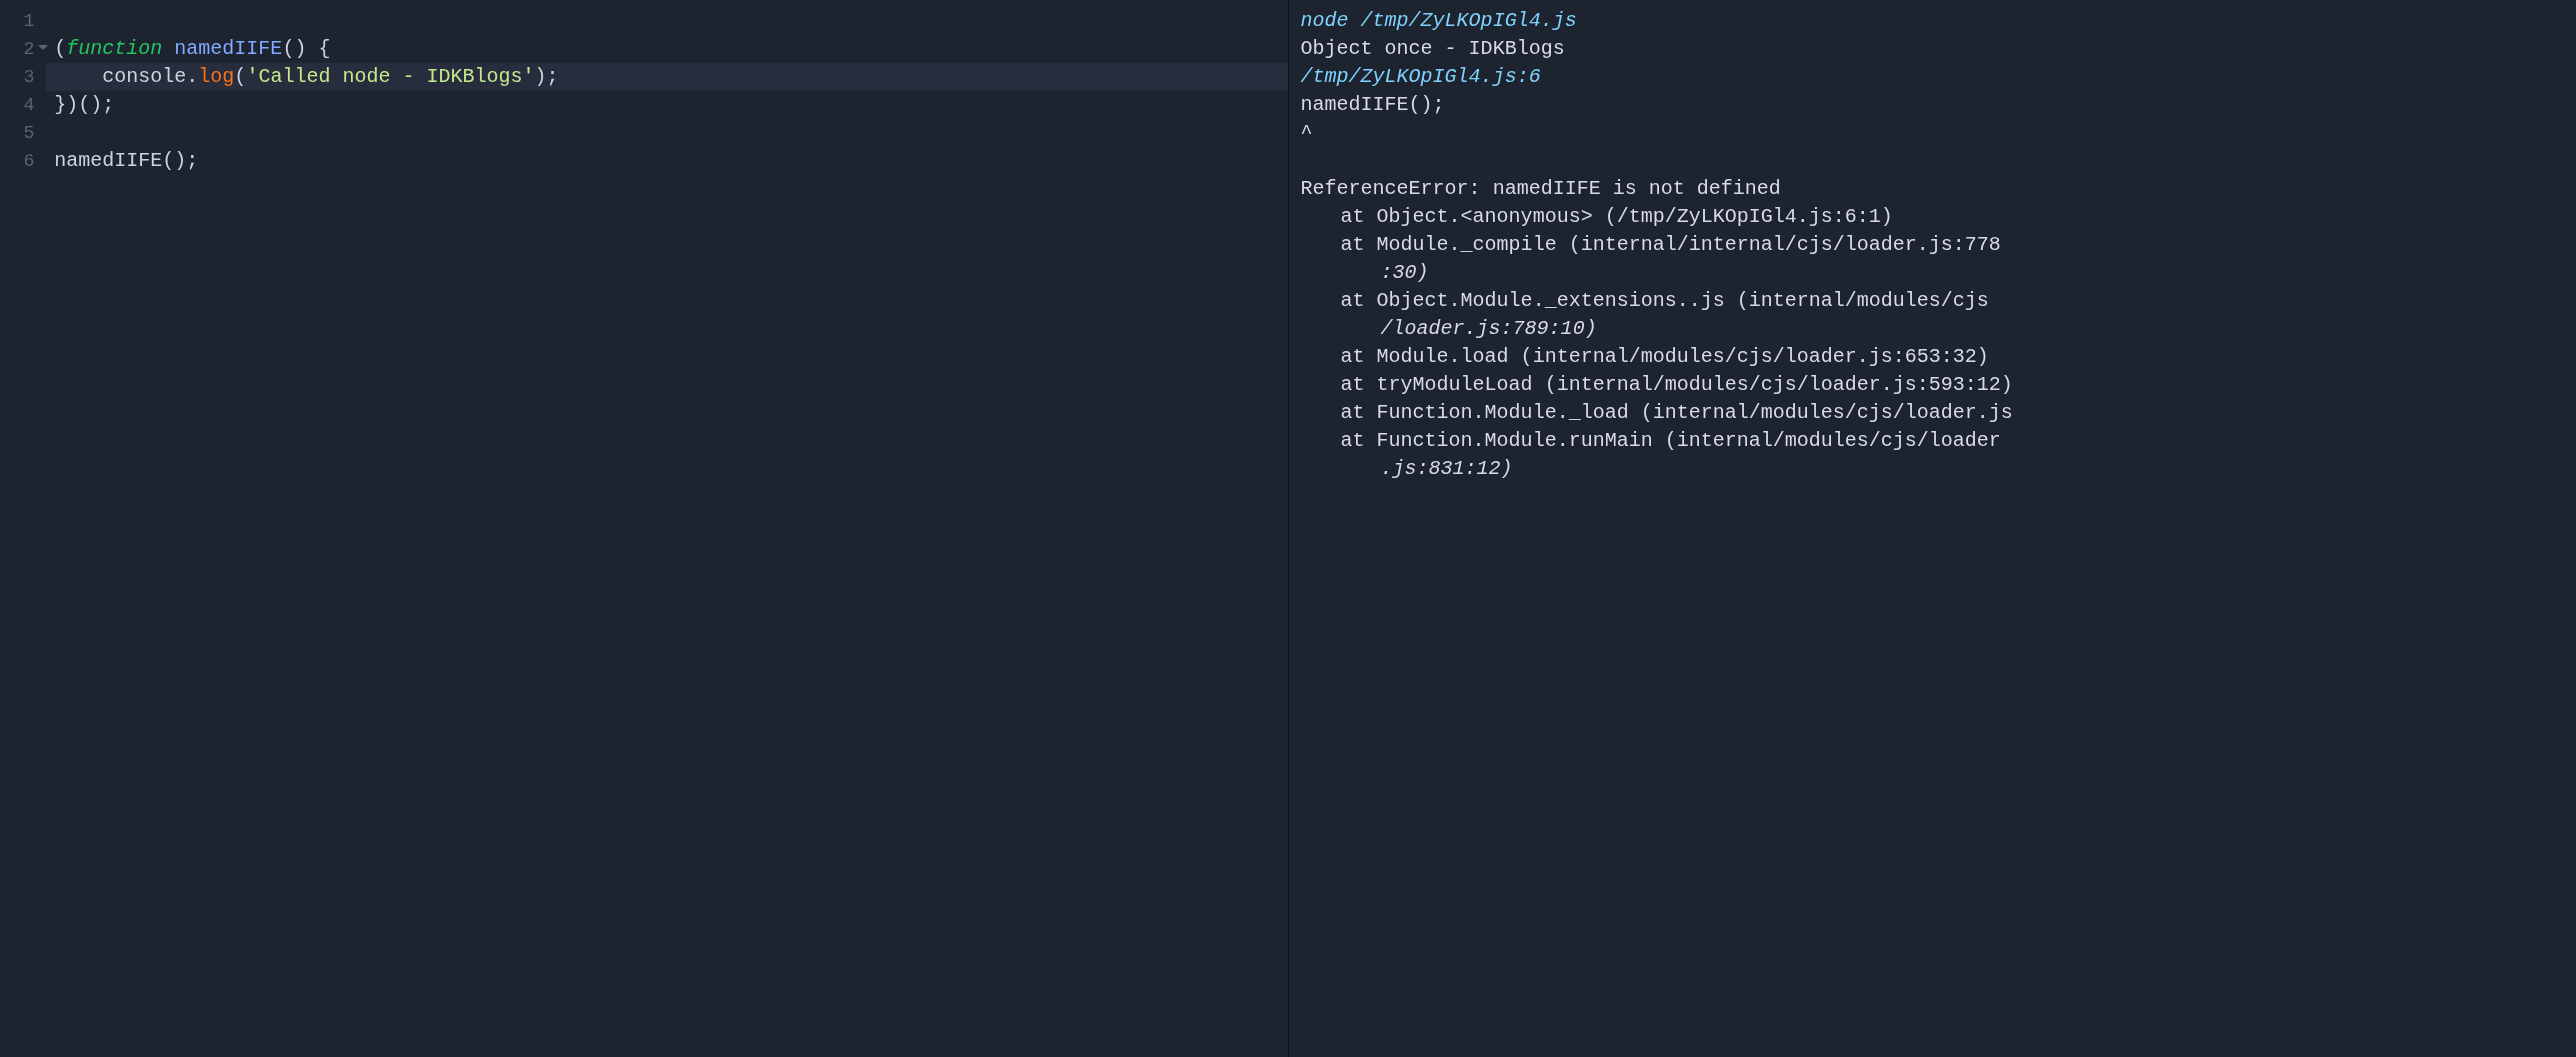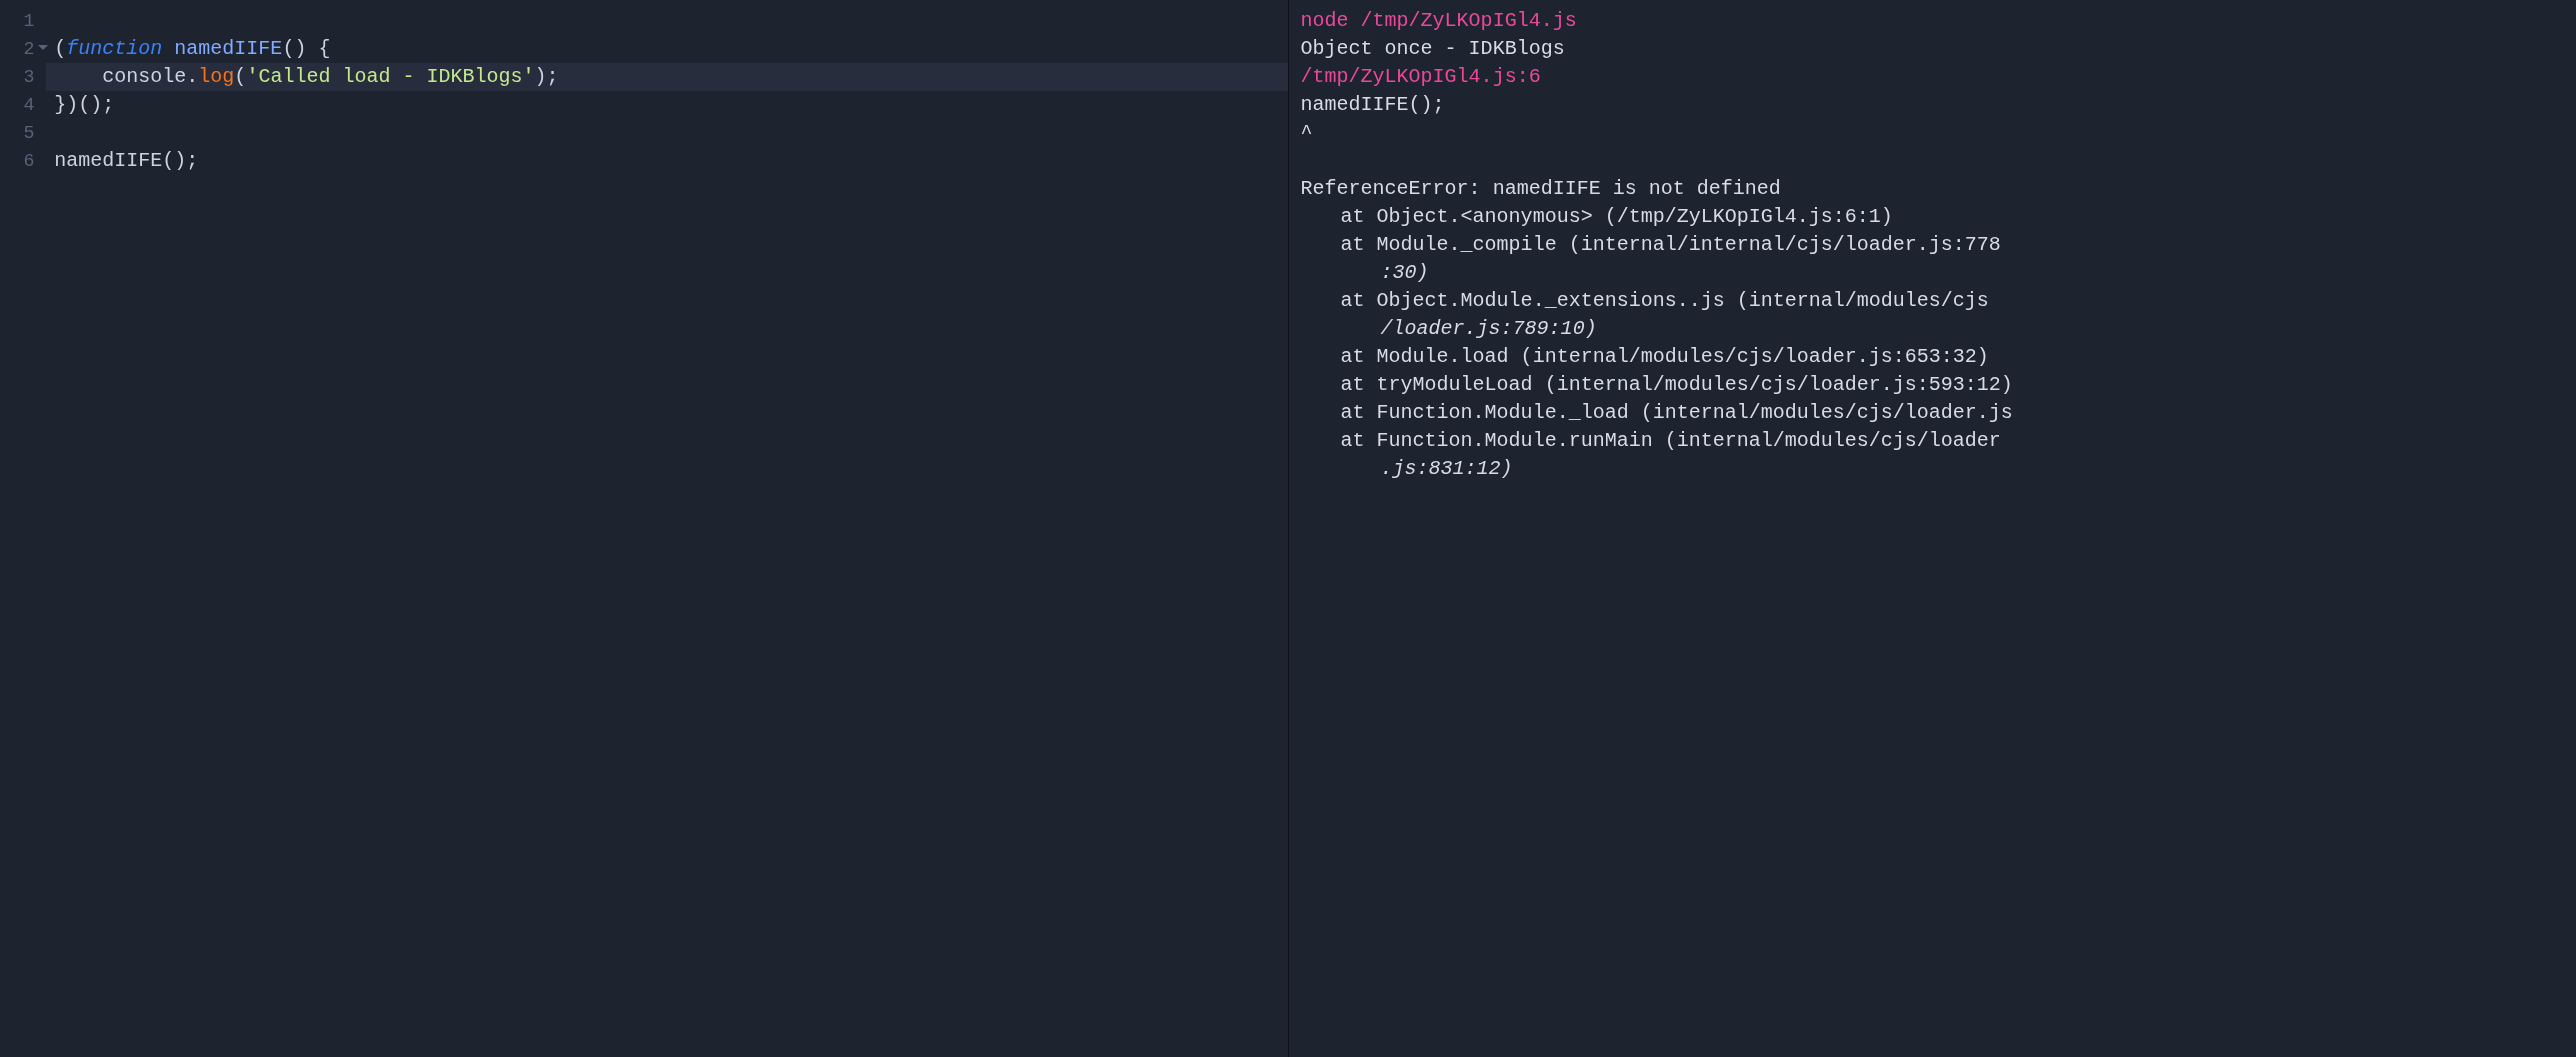--- a/index.html
+++ b/index.html
@@ -73,21 +73,21 @@
     }
     
     .code-line.highlight {
       background: #272d3d;
       margin-left: -8.3px;
       padding-left: 8.3px;
       margin-right: 0;
     }
     
     .tok-punct { color: #cdd3de; }
-    .tok-keyword { color: #3b82f6; font-style: italic; }
+    .tok-keyword { color: #22c55e; font-style: italic; }
     .tok-funcname { color: #82aaff; }
     .tok-ident { color: #cdd3de; }
     .tok-method { color: #f97316; }
     .tok-string { color: #c3e88d; }
     .tok-paren { color: #cdd3de; }
     
     .output-pane {
       width: 50%;
       background: #1e2330;
       border-left: 0.8px solid #0d1117;
@@ -96,21 +96,22 @@
     }
     
     .out-line {
       line-height: 28px;
       white-space: pre;
       font-size: 20px;
       color: #d6dbe5;
     }
     
     .out-dim {
-      color: #ec4899;
+      color: #7dd3fc;
+      font-style: italic;
     }
     
     .out-indent {
       padding-left: 40px;
     }
     
     .out-wrap {
       padding-left: 80px;
       font-style: italic;
     }
@@ -125,21 +126,21 @@
         <div class="gutter-line">1</div>
         <div class="gutter-line">2<span class="gutter-fold"></span></div>
         <div class="gutter-line">3</div>
         <div class="gutter-line">4</div>
         <div class="gutter-line">5</div>
         <div class="gutter-line">6</div>
       </div>
     <div class="code-area" id="code-area">
         <div class="code-line"><span class="tok-punct"></span></div>
         <div class="code-line"><span class="tok-paren">(</span><span class="tok-keyword">function</span><span class="tok-punct"> </span><span class="tok-funcname">namedIIFE</span><span class="tok-paren">()</span><span class="tok-punct"> </span><span class="tok-paren">{</span></div>
-        <div class="code-line highlight"><span class="tok-punct">    </span><span class="tok-ident">console</span><span class="tok-punct">.</span><span class="tok-method">log</span><span class="tok-paren">(</span><span class="tok-string">'Called load - IDKBlogs'</span><span class="tok-paren">)</span><span class="tok-punct">;</span></div>
+        <div class="code-line highlight"><span class="tok-punct">    </span><span class="tok-ident">console</span><span class="tok-punct">.</span><span class="tok-method">log</span><span class="tok-paren">(</span><span class="tok-string">'Called node - IDKBlogs'</span><span class="tok-paren">)</span><span class="tok-punct">;</span></div>
         <div class="code-line"><span class="tok-paren">}</span><span class="tok-paren">)</span><span class="tok-paren">()</span><span class="tok-punct">;</span></div>
         <div class="code-line"><span class="tok-punct"></span></div>
         <div class="code-line"><span class="tok-ident">namedIIFE</span><span class="tok-paren">()</span><span class="tok-punct">;</span></div>
       </div>
   </div>
 
   <div class="output-pane" id="output-pane">
       <div class="out-line out-dim">node /tmp/ZyLKOpIGl4.js</div>
       <div class="out-line">Object once - IDKBlogs</div>
       <div class="out-line out-dim">/tmp/ZyLKOpIGl4.js:6</div>

